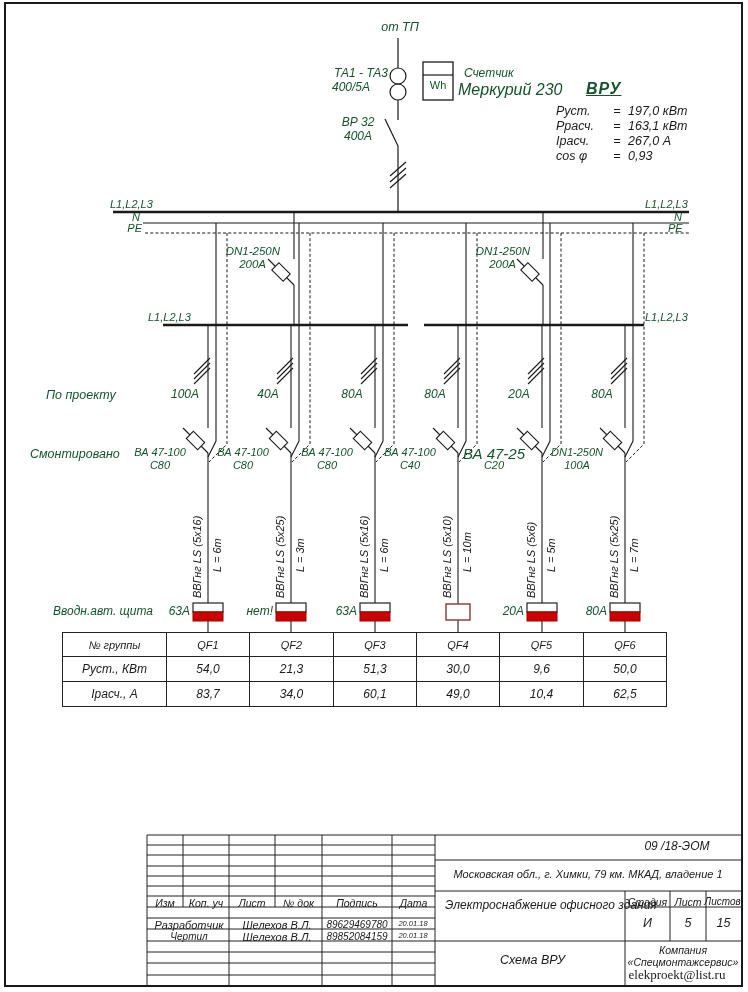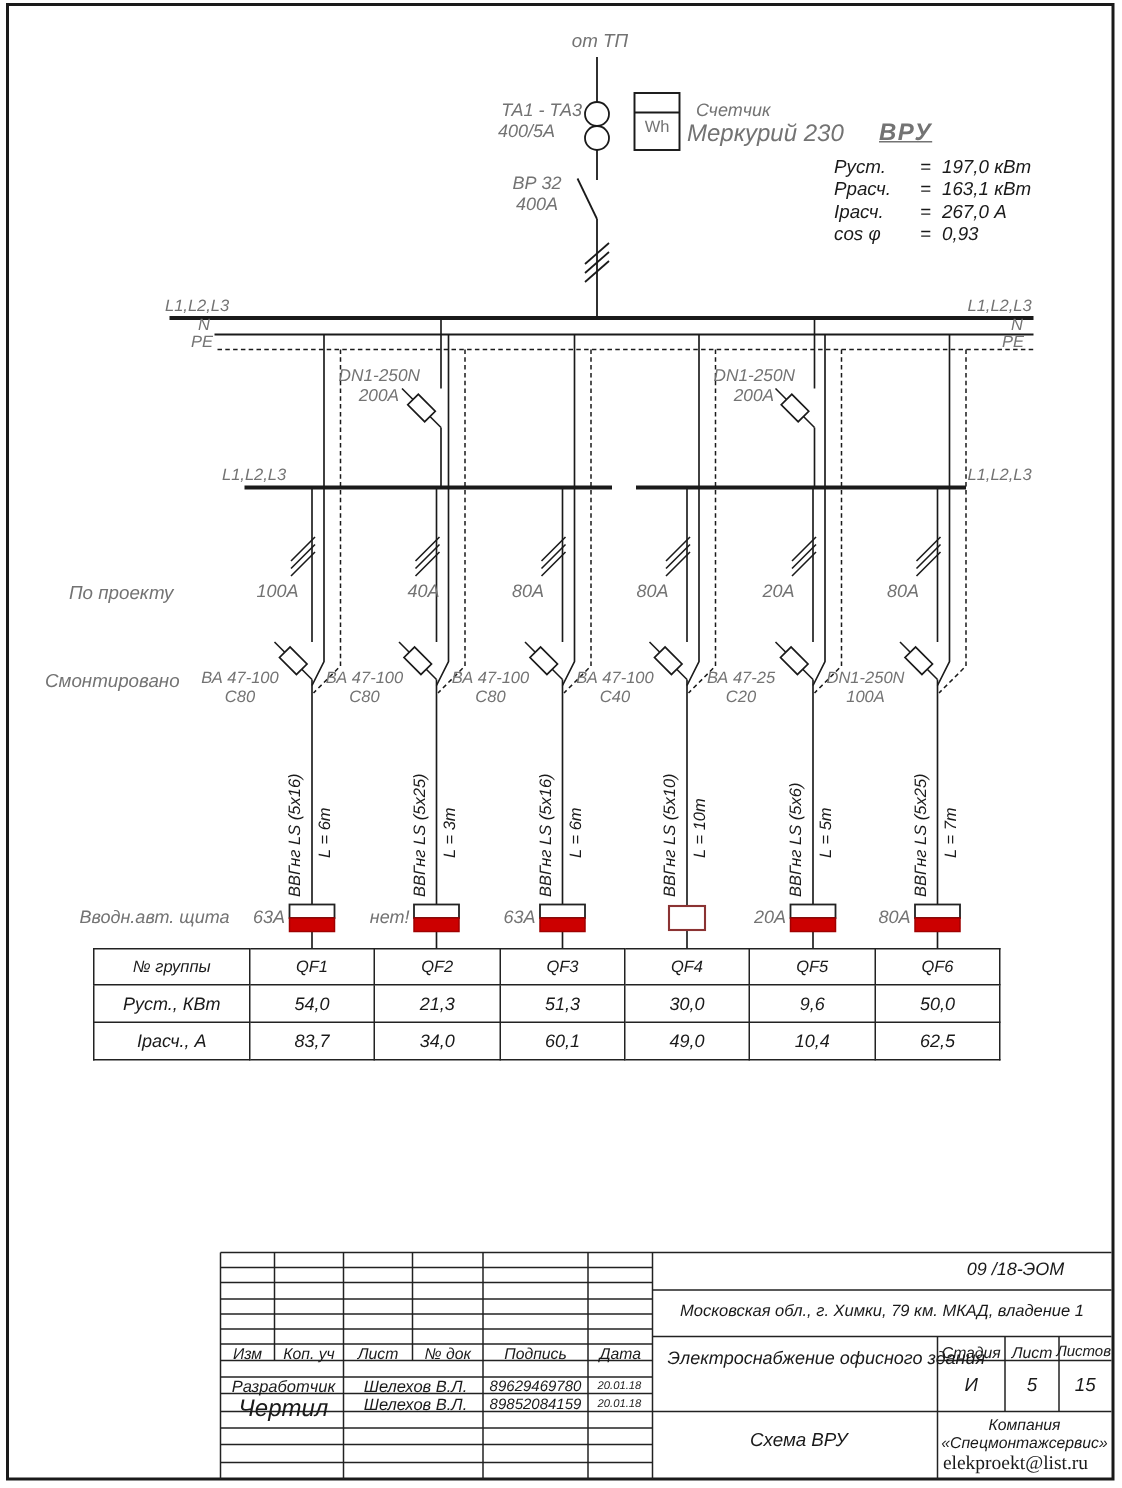--- a/index.html
+++ b/index.html
@@ -1,19 +1,19 @@
 <!DOCTYPE html>
 <html><head>
 <meta charset="utf-8">
 <style>
   html,body{margin:0;padding:0;background:#e8e8e8}
   .page{position:relative;width:748px;height:992px;background:#fff;margin:0 auto;
         font-family:"Liberation Sans",sans-serif;color:#1a1a1a;overflow:hidden}
   svg.layer{position:absolute;left:0;top:0}
-  .lbl{position:absolute;font-style:italic;white-space:nowrap;line-height:1.12;color:#737373}
+  .lbl{position:absolute;font-style:italic;white-space:nowrap;line-height:1.12;color:#14532d}
   .ctr{text-align:center}
   .rgt{text-align:right}
   .pre{white-space:pre-line}
   .upr{font-style:normal}
   .rot{position:absolute;font-style:italic;white-space:nowrap;transform:rotate(-90deg);
        transform-origin:0 0;font-size:11px;color:#1a1a1a}
   .vru-title{font-size:16px;text-decoration:underline;letter-spacing:1px;font-weight:bold}
   #vru-params{position:absolute;left:556px;top:103px;font-style:italic;font-size:12.5px}
   #vru-params .vrow{display:flex;height:15px;align-items:center}
   #vru-params .vn{width:50px}
@@ -237,39 +237,39 @@
   <div class="lbl" style="left:30px;top:447px;font-size:12.5px">Смонтировано</div>
   <div class="lbl" style="left:53px;top:605px;font-size:12px">Вводн.авт. щита</div>
 
   <div id="feeder-labels">
       <div class="lbl ctr" style="left: 160px; top: 388px; width: 50px; font-size: 12px;">100А</div>
       <div class="lbl ctr" style="left: 116px; top: 446px; width: 88px; font-size: 11px;">ВА 47-100</div>
       <div class="lbl ctr" style="left: 116px; top: 459px; width: 88px; font-size: 11px;">С80</div>
       <div class="lbl rgt" style="left: 146px; top: 605px; width: 44px; font-size: 12px;">63А</div>
       <div class="rot" style="left: 191px; top: 598px;">ВВГнг LS (5x16)</div>
       <div class="rot" style="left: 211px; top: 572px;">L = 6m</div>
-      <div class="lbl ctr" style="left: 243px; top: 388px; width: 50px; font-size: 12px; text-align: right;">40А</div>
+      <div class="lbl ctr" style="left: 243px; top: 388px; width: 50px; font-size: 12px;">40А</div>
       <div class="lbl ctr" style="left: 199px; top: 446px; width: 88px; font-size: 11px;">ВА 47-100</div>
       <div class="lbl ctr" style="left: 199px; top: 459px; width: 88px; font-size: 11px;">С80</div>
       <div class="lbl rgt" style="left: 229px; top: 605px; width: 44px; font-size: 12px;">нет!</div>
       <div class="rot" style="left: 274px; top: 598px;">ВВГнг LS (5x25)</div>
       <div class="rot" style="left: 294px; top: 572px;">L = 3m</div>
       <div class="lbl ctr" style="left: 327px; top: 388px; width: 50px; font-size: 12px;">80А</div>
       <div class="lbl ctr" style="left: 283px; top: 446px; width: 88px; font-size: 11px;">ВА 47-100</div>
       <div class="lbl ctr" style="left: 283px; top: 459px; width: 88px; font-size: 11px;">С80</div>
       <div class="lbl rgt" style="left: 313px; top: 605px; width: 44px; font-size: 12px;">63А</div>
       <div class="rot" style="left: 358px; top: 598px;">ВВГнг LS (5x16)</div>
       <div class="rot" style="left: 378px; top: 572px;">L = 6m</div>
       <div class="lbl ctr" style="left: 410px; top: 388px; width: 50px; font-size: 12px;">80А</div>
       <div class="lbl ctr" style="left: 366px; top: 446px; width: 88px; font-size: 11px;">ВА 47-100</div>
       <div class="lbl ctr" style="left: 366px; top: 459px; width: 88px; font-size: 11px;">С40</div>
       <div class="rot" style="left: 441px; top: 598px;">ВВГнг LS (5x10)</div>
       <div class="rot" style="left: 461px; top: 572px;">L = 10m</div>
       <div class="lbl ctr" style="left: 494px; top: 388px; width: 50px; font-size: 12px;">20А</div>
-      <div class="lbl ctr" style="left: 450px; top: 446px; width: 88px; font-size: 11px;">ВА 47-25</div>
+      <div class="lbl ctr" style="left: 450px; top: 446px; width: 88px; font-size: 15px;">ВА 47-25</div>
       <div class="lbl ctr" style="left: 450px; top: 459px; width: 88px; font-size: 11px;">С20</div>
       <div class="lbl rgt" style="left: 480px; top: 605px; width: 44px; font-size: 12px;">20А</div>
       <div class="rot" style="left: 525px; top: 598px;">ВВГнг LS (5x6)</div>
       <div class="rot" style="left: 545px; top: 572px;">L = 5m</div>
       <div class="lbl ctr" style="left: 577px; top: 388px; width: 50px; font-size: 12px;">80А</div>
       <div class="lbl ctr" style="left: 533px; top: 446px; width: 88px; font-size: 11px;">DN1-250N</div>
       <div class="lbl ctr" style="left: 533px; top: 459px; width: 88px; font-size: 11px;">100А</div>
       <div class="lbl rgt" style="left: 563px; top: 605px; width: 44px; font-size: 12px;">80А</div>
       <div class="rot" style="left: 608px; top: 598px;">ВВГнг LS (5x25)</div>
       <div class="rot" style="left: 628px; top: 572px;">L = 7m</div>
@@ -334,18 +334,18 @@
       <div class="tb ctr" style="left: 147px; top: 897px; width: 36px; font-size: 10.5px;">Изм</div>
       <div class="tb ctr" style="left: 183px; top: 897px; width: 46px; font-size: 10.5px;">Коп. уч</div>
       <div class="tb ctr" style="left: 229px; top: 897px; width: 46px; font-size: 10.5px;">Лист</div>
       <div class="tb ctr" style="left: 275px; top: 897px; width: 47px; font-size: 10.5px;">№ док</div>
       <div class="tb ctr" style="left: 322px; top: 897px; width: 70px; font-size: 10.5px;">Подпись</div>
       <div class="tb ctr" style="left: 392px; top: 897px; width: 43px; font-size: 10.5px;">Дата</div>
       <div class="tb ctr" style="left: 150px; top: 919px; width: 78px; font-size: 11px;">Разработчик</div>
       <div class="tb ctr" style="left: 233px; top: 919px; width: 88px; font-size: 11px;">Шелехов В.Л.</div>
       <div class="tb ctr" style="left: 323px; top: 919px; width: 68px; font-size: 10px;">89629469780</div>
       <div class="tb ctr" style="left: 392px; top: 920px; width: 42px; font-size: 7.5px;">20.01.18</div>
-      <div class="tb ctr" style="left: 150px; top: 930.5px; width: 78px; font-size: 16px;">Чертил</div>
+      <div class="tb ctr" style="left: 150px; top: 930.5px; width: 78px; font-size: 10px;">Чертил</div>
       <div class="tb ctr" style="left: 233px; top: 930.5px; width: 88px; font-size: 11px;">Шелехов В.Л.</div>
       <div class="tb ctr" style="left: 323px; top: 930.5px; width: 68px; font-size: 10px;">89852084159</div>
       <div class="tb ctr" style="left: 392px; top: 931.5px; width: 42px; font-size: 7.5px;">20.01.18</div>
     </div>
 </div>
 
 </body></html>

